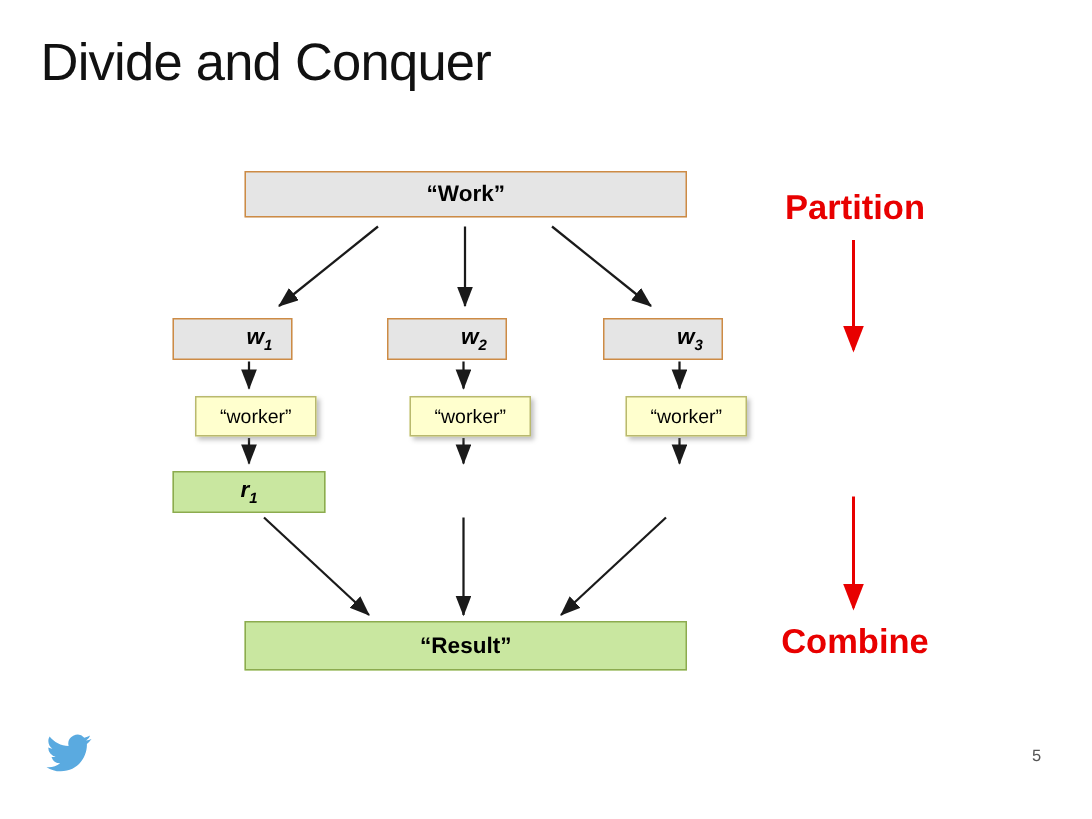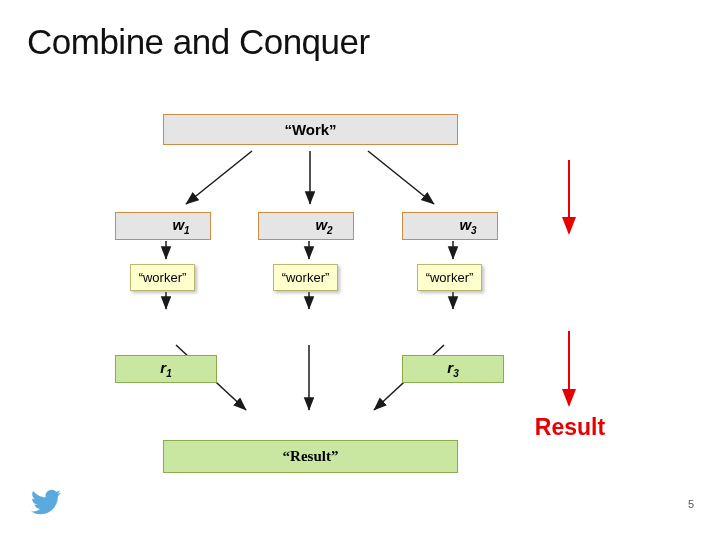--- a/index.html
+++ b/index.html
@@ -12,56 +12,56 @@
   }
   .title{
     position:absolute;left:27px;top:22px;margin:0;
     font-size:35px;font-weight:400;color:#111;letter-spacing:-0.5px;
   }
   .box{
     position:absolute;display:flex;align-items:center;justify-content:center;
     box-sizing:border-box;font-size:15px;color:#000;
   }
   .box.orange{background:#e5e5e5;border:1px solid #cd8b45;}
-  .box.green{background:#c9e7a0;border:1px solid #8cab4f;margin-top:41px;}
+  .box.green{background:#c9e7a0;border:1px solid #8cab4f;}
   .box.yellow{
     background:#ffffce;border:1px solid #b9b96e;
     box-shadow:2px 2px 3px rgba(120,120,120,0.45);
     font-size:13px;font-weight:400;
   }
   .bold{font-weight:700;}
   .var{font-weight:700;font-style:italic;}
   .var sub{font-size:10px;font-style:italic;}
   .work-box{left:163px;top:114px;width:295px;height:31px;}
-  .w-box{top:212px;width:96px;height:28px;padding-left:36px;}
-  .worker-box{top:264px;width:65px;height:27px;}
+  .w-box{top:212px;width:80px;height:28px;padding-left:36px;}
+  .worker-box{top:264px;width:81px;height:27px;}
   .r-box{top:314px;width:102px;height:28px;}
   .col1{left:115px;} .col1s{left:130px;}
   .col2{left:258px;text-align:right;} .col2s{left:273px;}
   .col3{left:402px;text-align:right;} .col3s{left:417px;}
-  .result-box{left:163px;top:399px;width:295px;height:33px;font-family:Liberation Serif, serif;}
+  .result-box{left:163px;top:414px;width:295px;height:33px;}
   .red-label{
     position:absolute;width:130px;text-align:center;
     color:#e80000;font-size:23px;font-weight:700;
   }
   .partition{left:505px;top:125px;}
   .combine{left:505px;top:414px;}
   .arrows{position:absolute;left:0;top:0;pointer-events:none;}
   .twitter{position:absolute;left:28px;top:487px;}
   .page-number{
     position:absolute;left:688px;top:498px;
     font-size:11px;color:#555;
   }
 </style>
 </head>
 <body>
 
 <div class="slide">
 
-  <h1 class="title">Combine and Conquer</h1>
+  <h1 class="title">Divide and Conquer</h1>
 
   <svg class="arrows" width="728" height="546" viewBox="0 0 728 546">
     <defs>
       <marker id="ab" markerWidth="10" markerHeight="8" refX="8.5" refY="3.5" orient="auto">
         <path d="M0,0 L9,3.5 L0,7 Z" fill="#1a1a1a"></path>
       </marker>
       <marker id="ar" markerWidth="10" markerHeight="8" refX="8" refY="3.5" orient="auto">
         <path d="M0,0 L9,3.5 L0,7 Z" fill="#e80000"></path>
       </marker>
     </defs>
@@ -105,29 +105,27 @@
   <div class="box yellow worker-box col2s">
     <span>“worker”</span>
   </div>
 
   <div class="box orange w-box col3">
     <span class="var"><span>w</span><sub>3</sub></span>
   </div>
   <div class="box yellow worker-box col3s">
     <span>“worker”</span>
   </div>
-  <div class="box green r-box col3">
-    <span class="var"><span>r</span><sub>3</sub></span>
-  </div>
 
   <div class="box green result-box">
     <span class="bold">“Result”</span>
   </div>
 
-  <div class="red-label combine">Result</div>
+  <div class="red-label partition">Partition</div>
+  <div class="red-label combine">Combine</div>
 
   <svg class="twitter" width="36" height="30" viewBox="0 0 24 24">
     <path fill="#5aaae0" d="M23.953 4.57a10 10 0 0 1-2.825.775 4.958 4.958 0 0 0 2.163-2.723c-.951.555-2.005.959-3.127 1.184a4.92 4.92 0 0 0-8.384 4.482C7.69 8.095 4.067 6.13 1.64 3.162a4.822 4.822 0 0 0-.666 2.475c0 1.71.87 3.213 2.188 4.096a4.904 4.904 0 0 1-2.228-.616v.06a4.923 4.923 0 0 0 3.946 4.827 4.996 4.996 0 0 1-2.212.085 4.936 4.936 0 0 0 4.604 3.417 9.867 9.867 0 0 1-6.102 2.105c-.39 0-.779-.023-1.17-.067a13.995 13.995 0 0 0 7.557 2.209c9.053 0 13.998-7.496 13.998-13.985 0-.21 0-.42-.015-.63A9.935 9.935 0 0 0 24 4.59z"></path>
   </svg>
 
   <div class="page-number">5</div>
 
 </div>
 
 </body></html>

